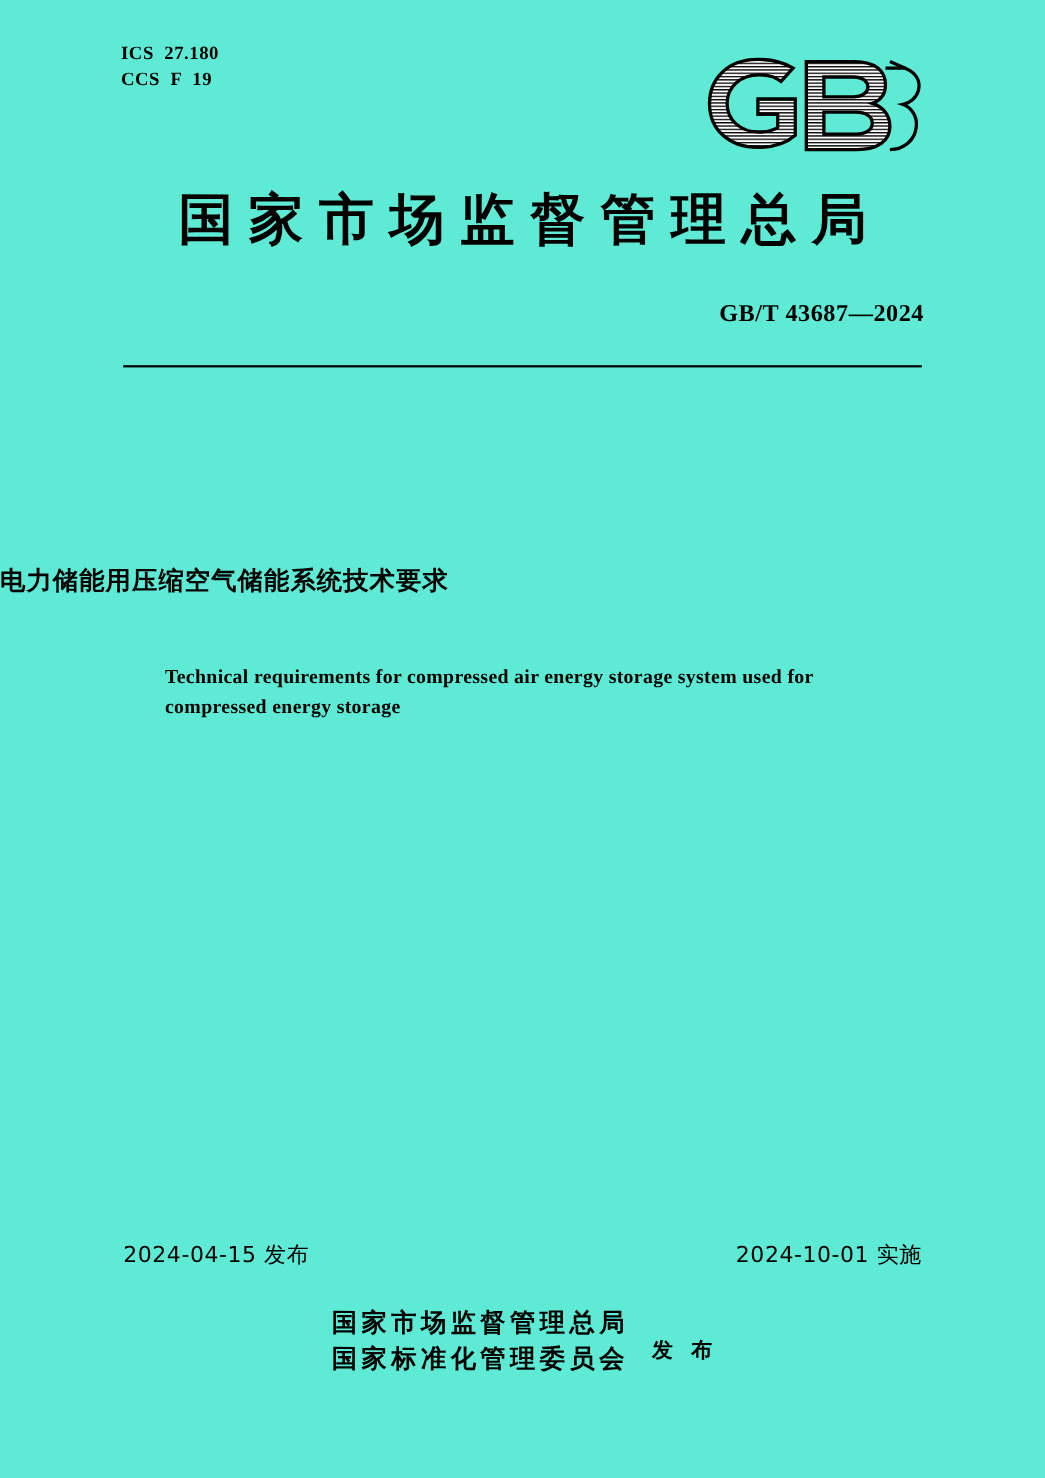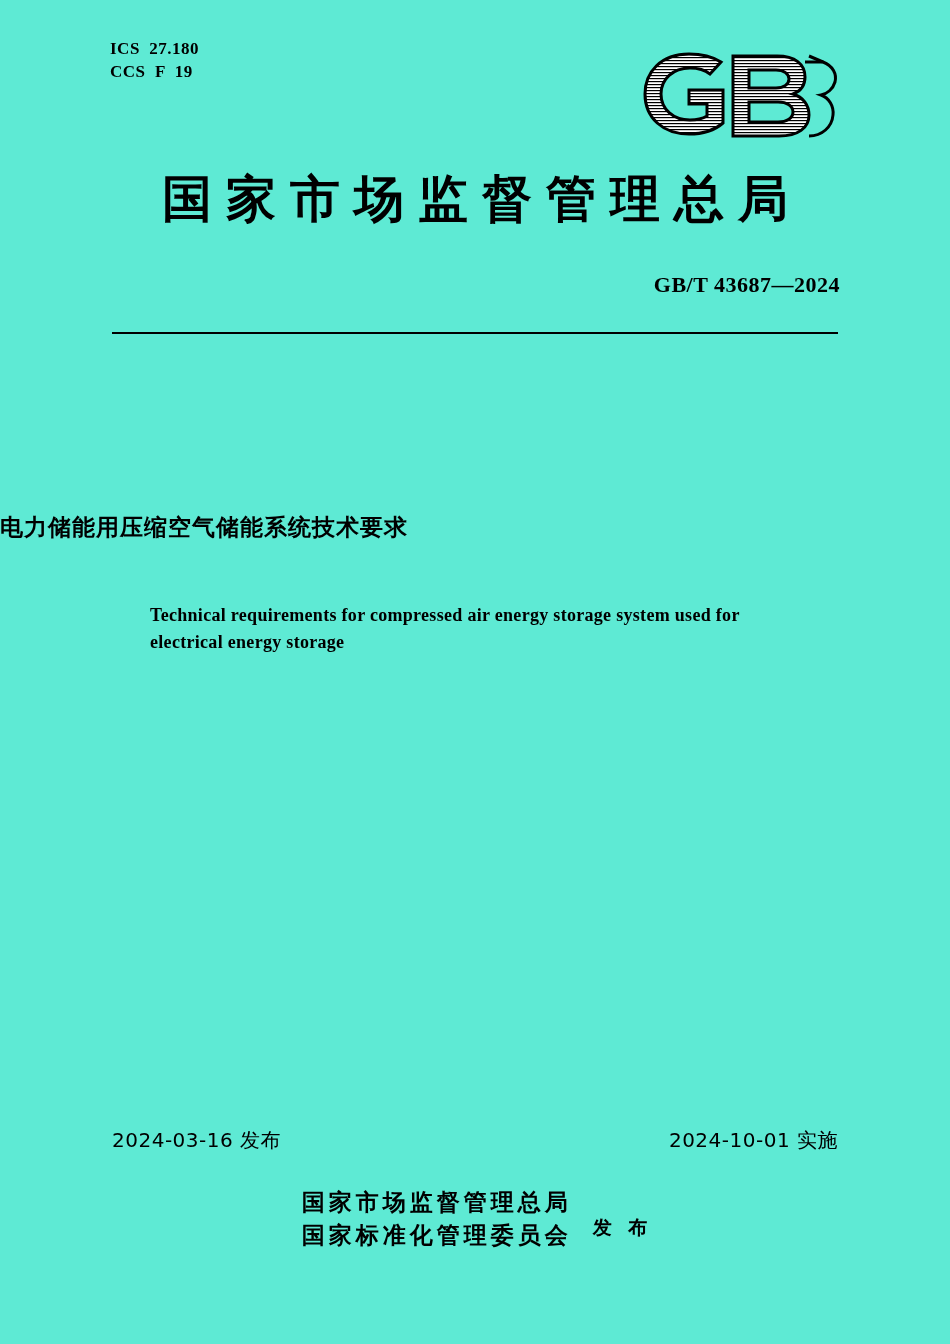--- a/index.html
+++ b/index.html
@@ -194,24 +194,24 @@
   <div class="cn-standard-title">国家市场监督管理总局</div>
 
   <div class="std-number">GB/T 43687—2024</div>
 
   <div class="rule-top"></div>
 
   <div class="doc-title-cn">电力储能用压缩空气储能系统技术要求</div>
 
   <div class="doc-title-en">
     <span>Technical requirements for compressed air energy storage system used for</span>
-    <span class="line2">electrical energy storage</span>
-  </div>
-
-  <div class="date-issue">2024-03-16 发布</div>
+    <span class="line2">compressed energy storage</span>
+  </div>
+
+  <div class="date-issue">2024-04-15 发布</div>
   <div class="date-impl">2024-10-01 实施</div>
 
   <div class="publisher">
     <div class="publisher-inner">
       <div class="publisher-names">
         <div>国家市场监督管理总局</div>
         <div>国家标准化管理委员会</div>
       </div><div class="publisher-verb">发 布</div>
     </div>
   </div>

